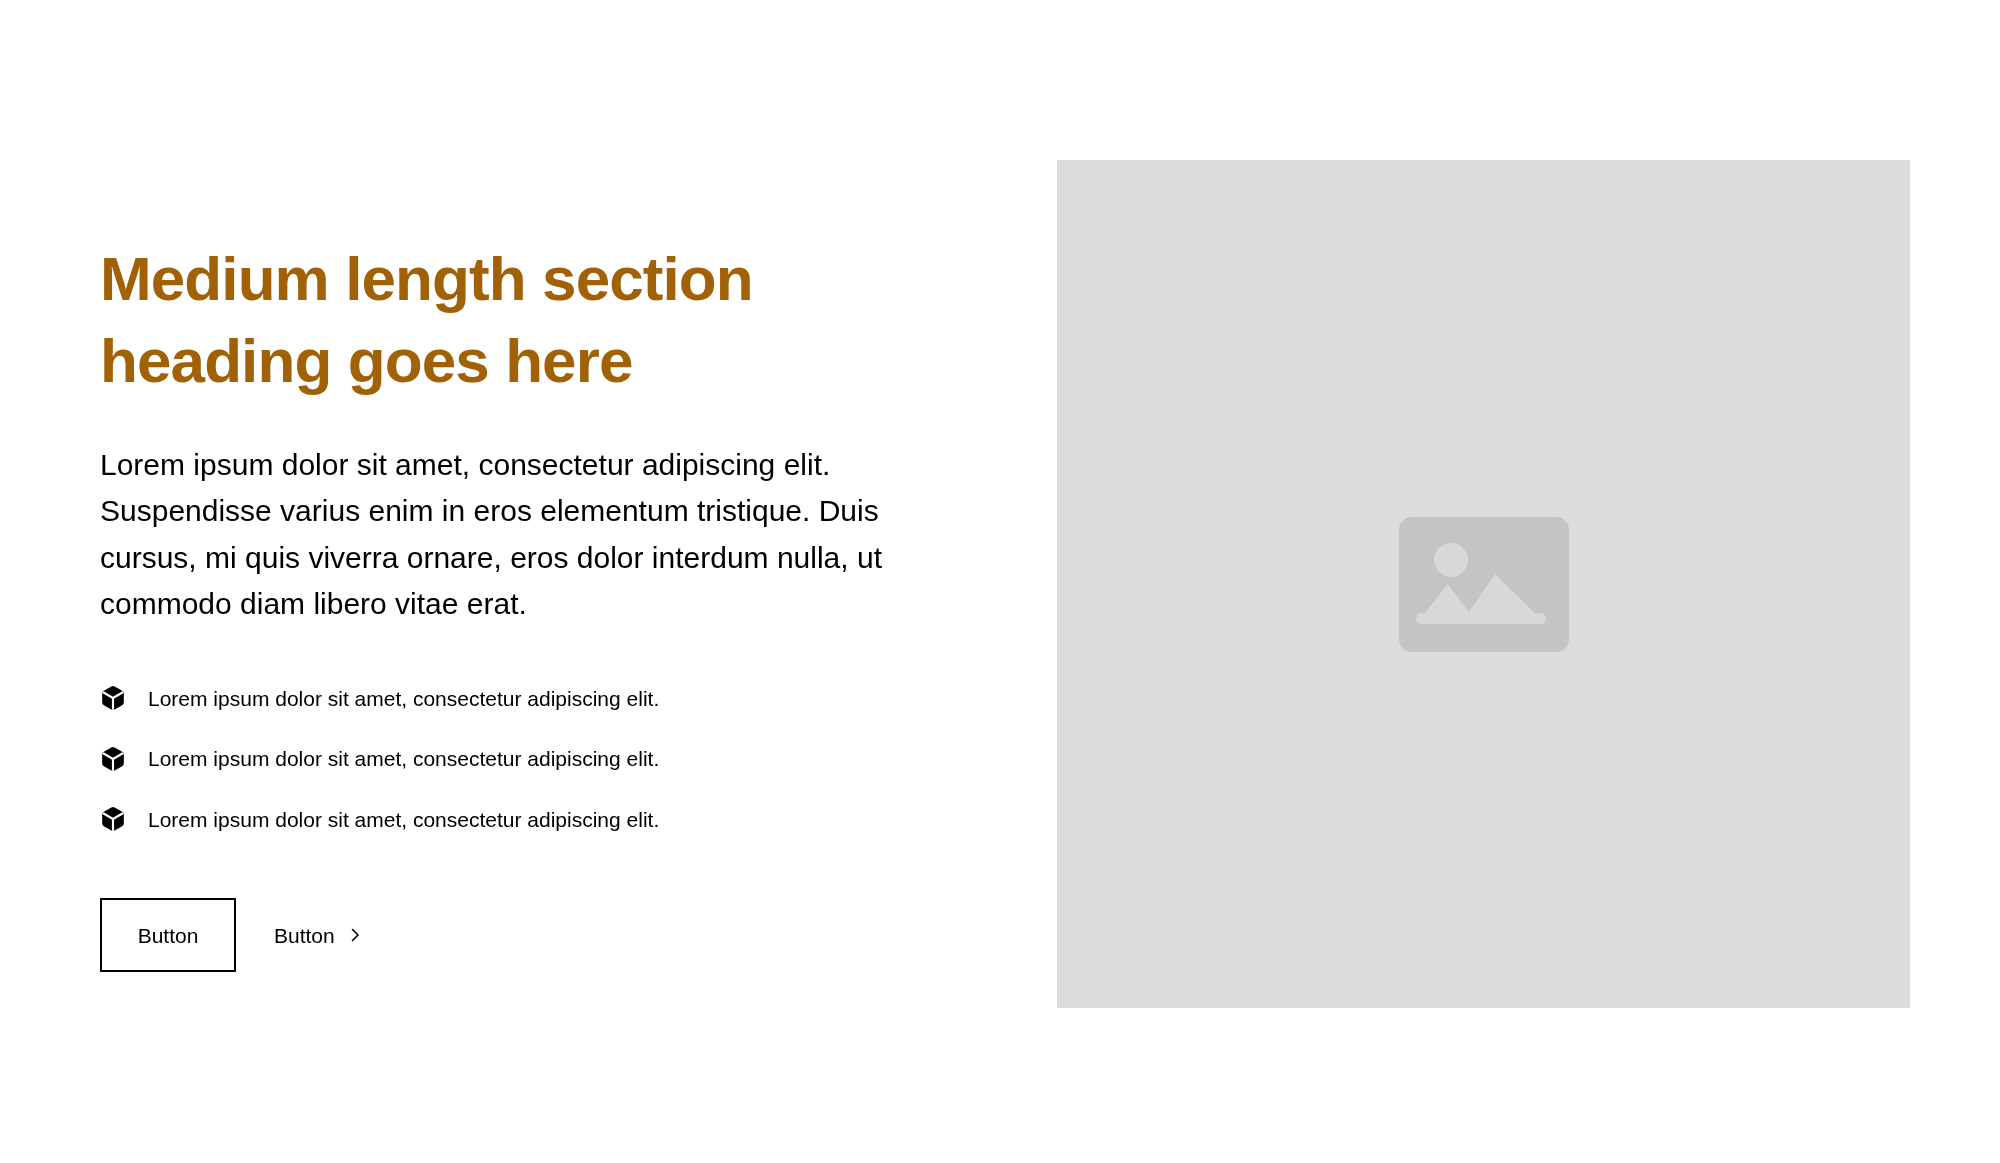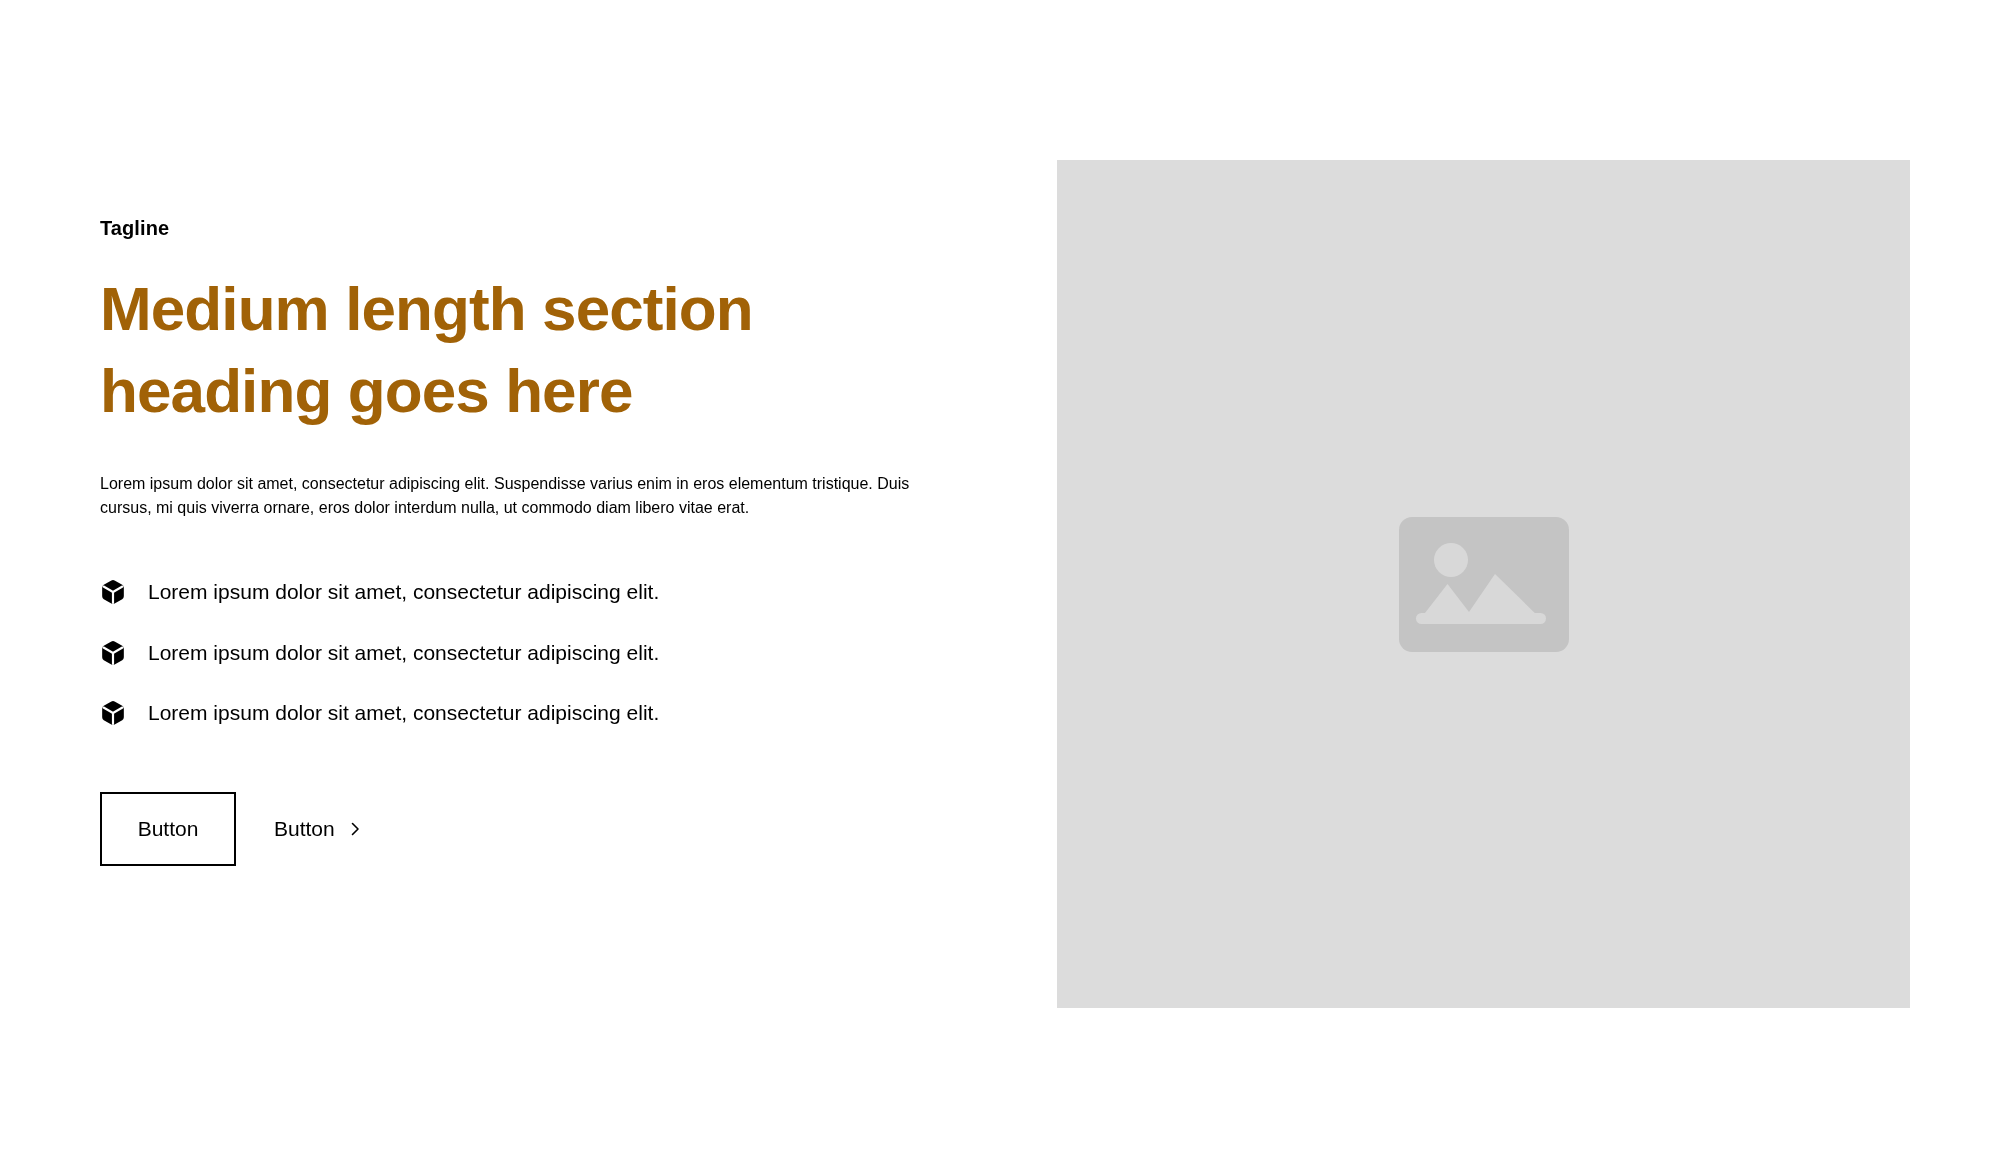--- a/index.html
+++ b/index.html
@@ -34,21 +34,21 @@
     margin-top:25px;
     font-size:62px;
     font-weight:700;
     line-height:1.32;
     letter-spacing:-0.9px;
     color:#a16207;
     max-width:740px;
   }
   .body-copy {
     margin-top:40px;
-    font-size:16px;
+    font-size:30px;
     line-height:1.55;
     color:#000000;
     max-width:832px;
   }
 
   
   .feature-list {
     margin-top:55px;
     display:flex;
     flex-direction:column;
@@ -128,21 +128,20 @@
   .placeholder-icon { display:block; width:170px; height:135px; }
   .placeholder-icon svg { display:block; }
 </style>
 </head>
 <body>
 
 <div class="page">
 
   <div class="content-col">
 
-    <div class="tagline">Tagline</div>
 
     <h1 class="heading">Medium length section heading goes here</h1>
 
     <p class="body-copy">Lorem ipsum dolor sit amet, consectetur adipiscing elit. Suspendisse varius enim in eros elementum tristique. Duis cursus, mi quis viverra ornare, eros dolor interdum nulla, ut commodo diam libero vitae erat.</p>
 
     <ul class="feature-list">
 
       <li class="feature-item">
         <span class="feature-icon">
           <svg viewBox="0 0 24 24" fill="none" xmlns="http://www.w3.org/2000/svg">

